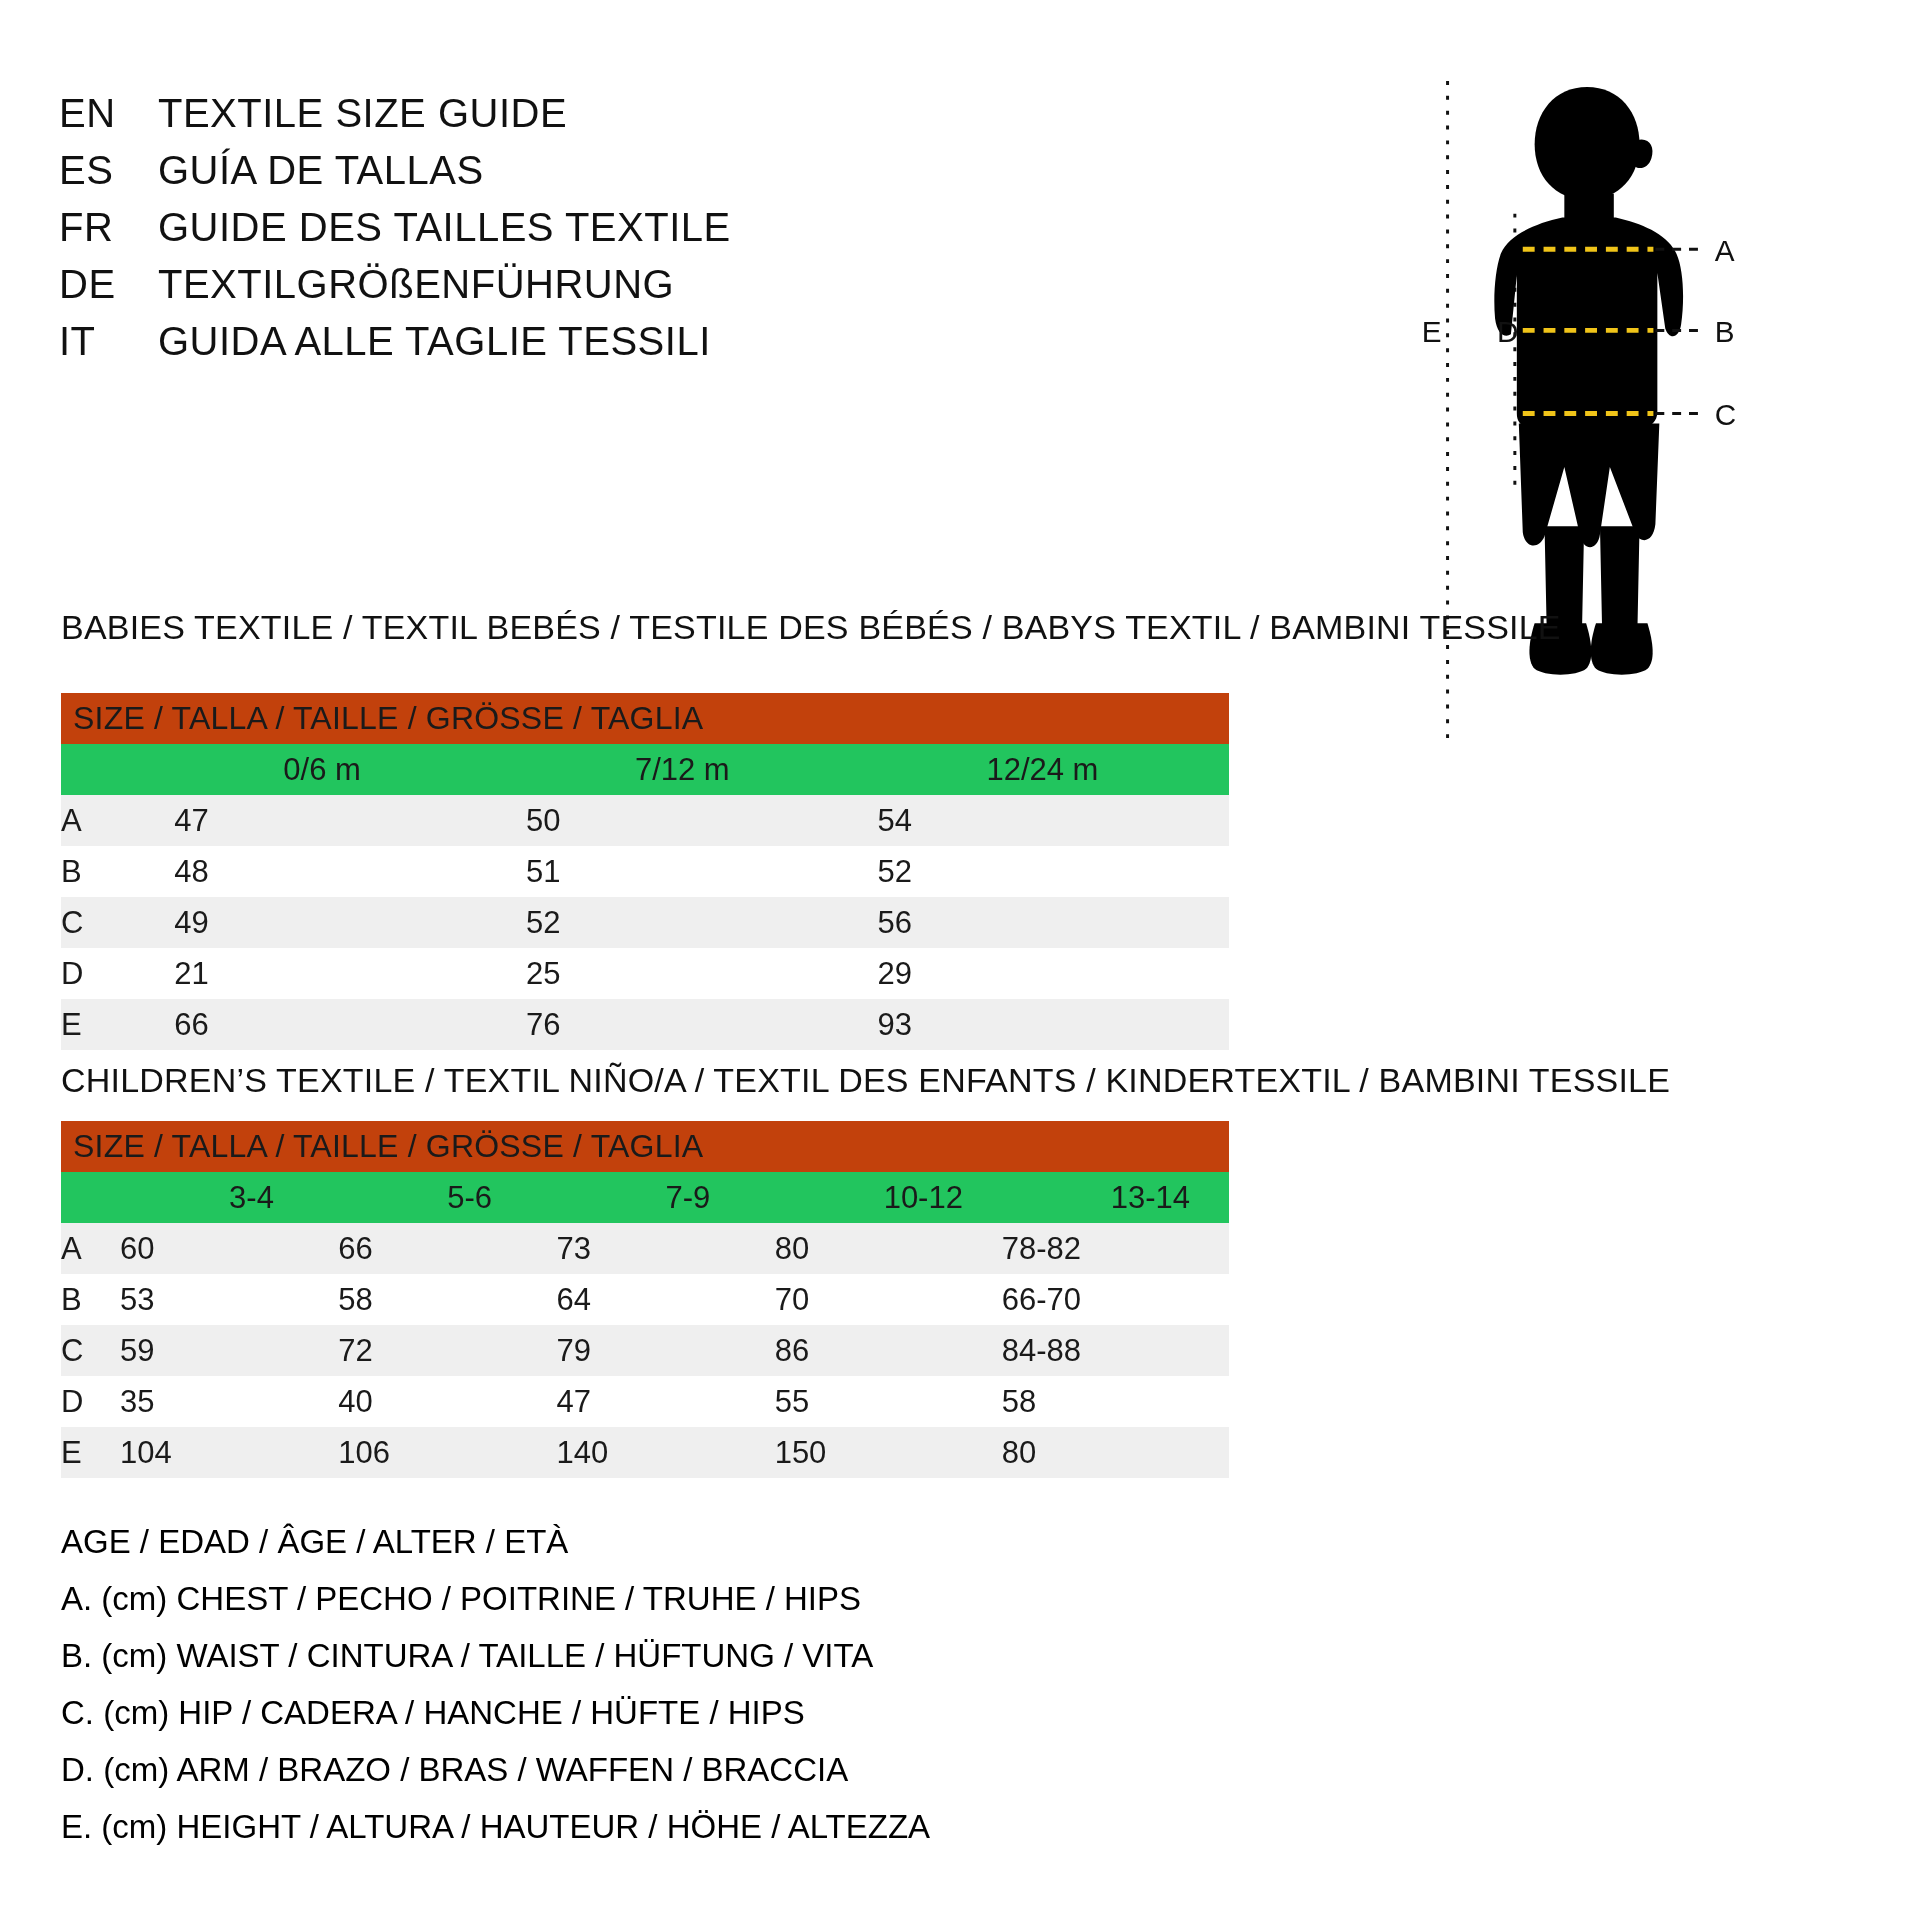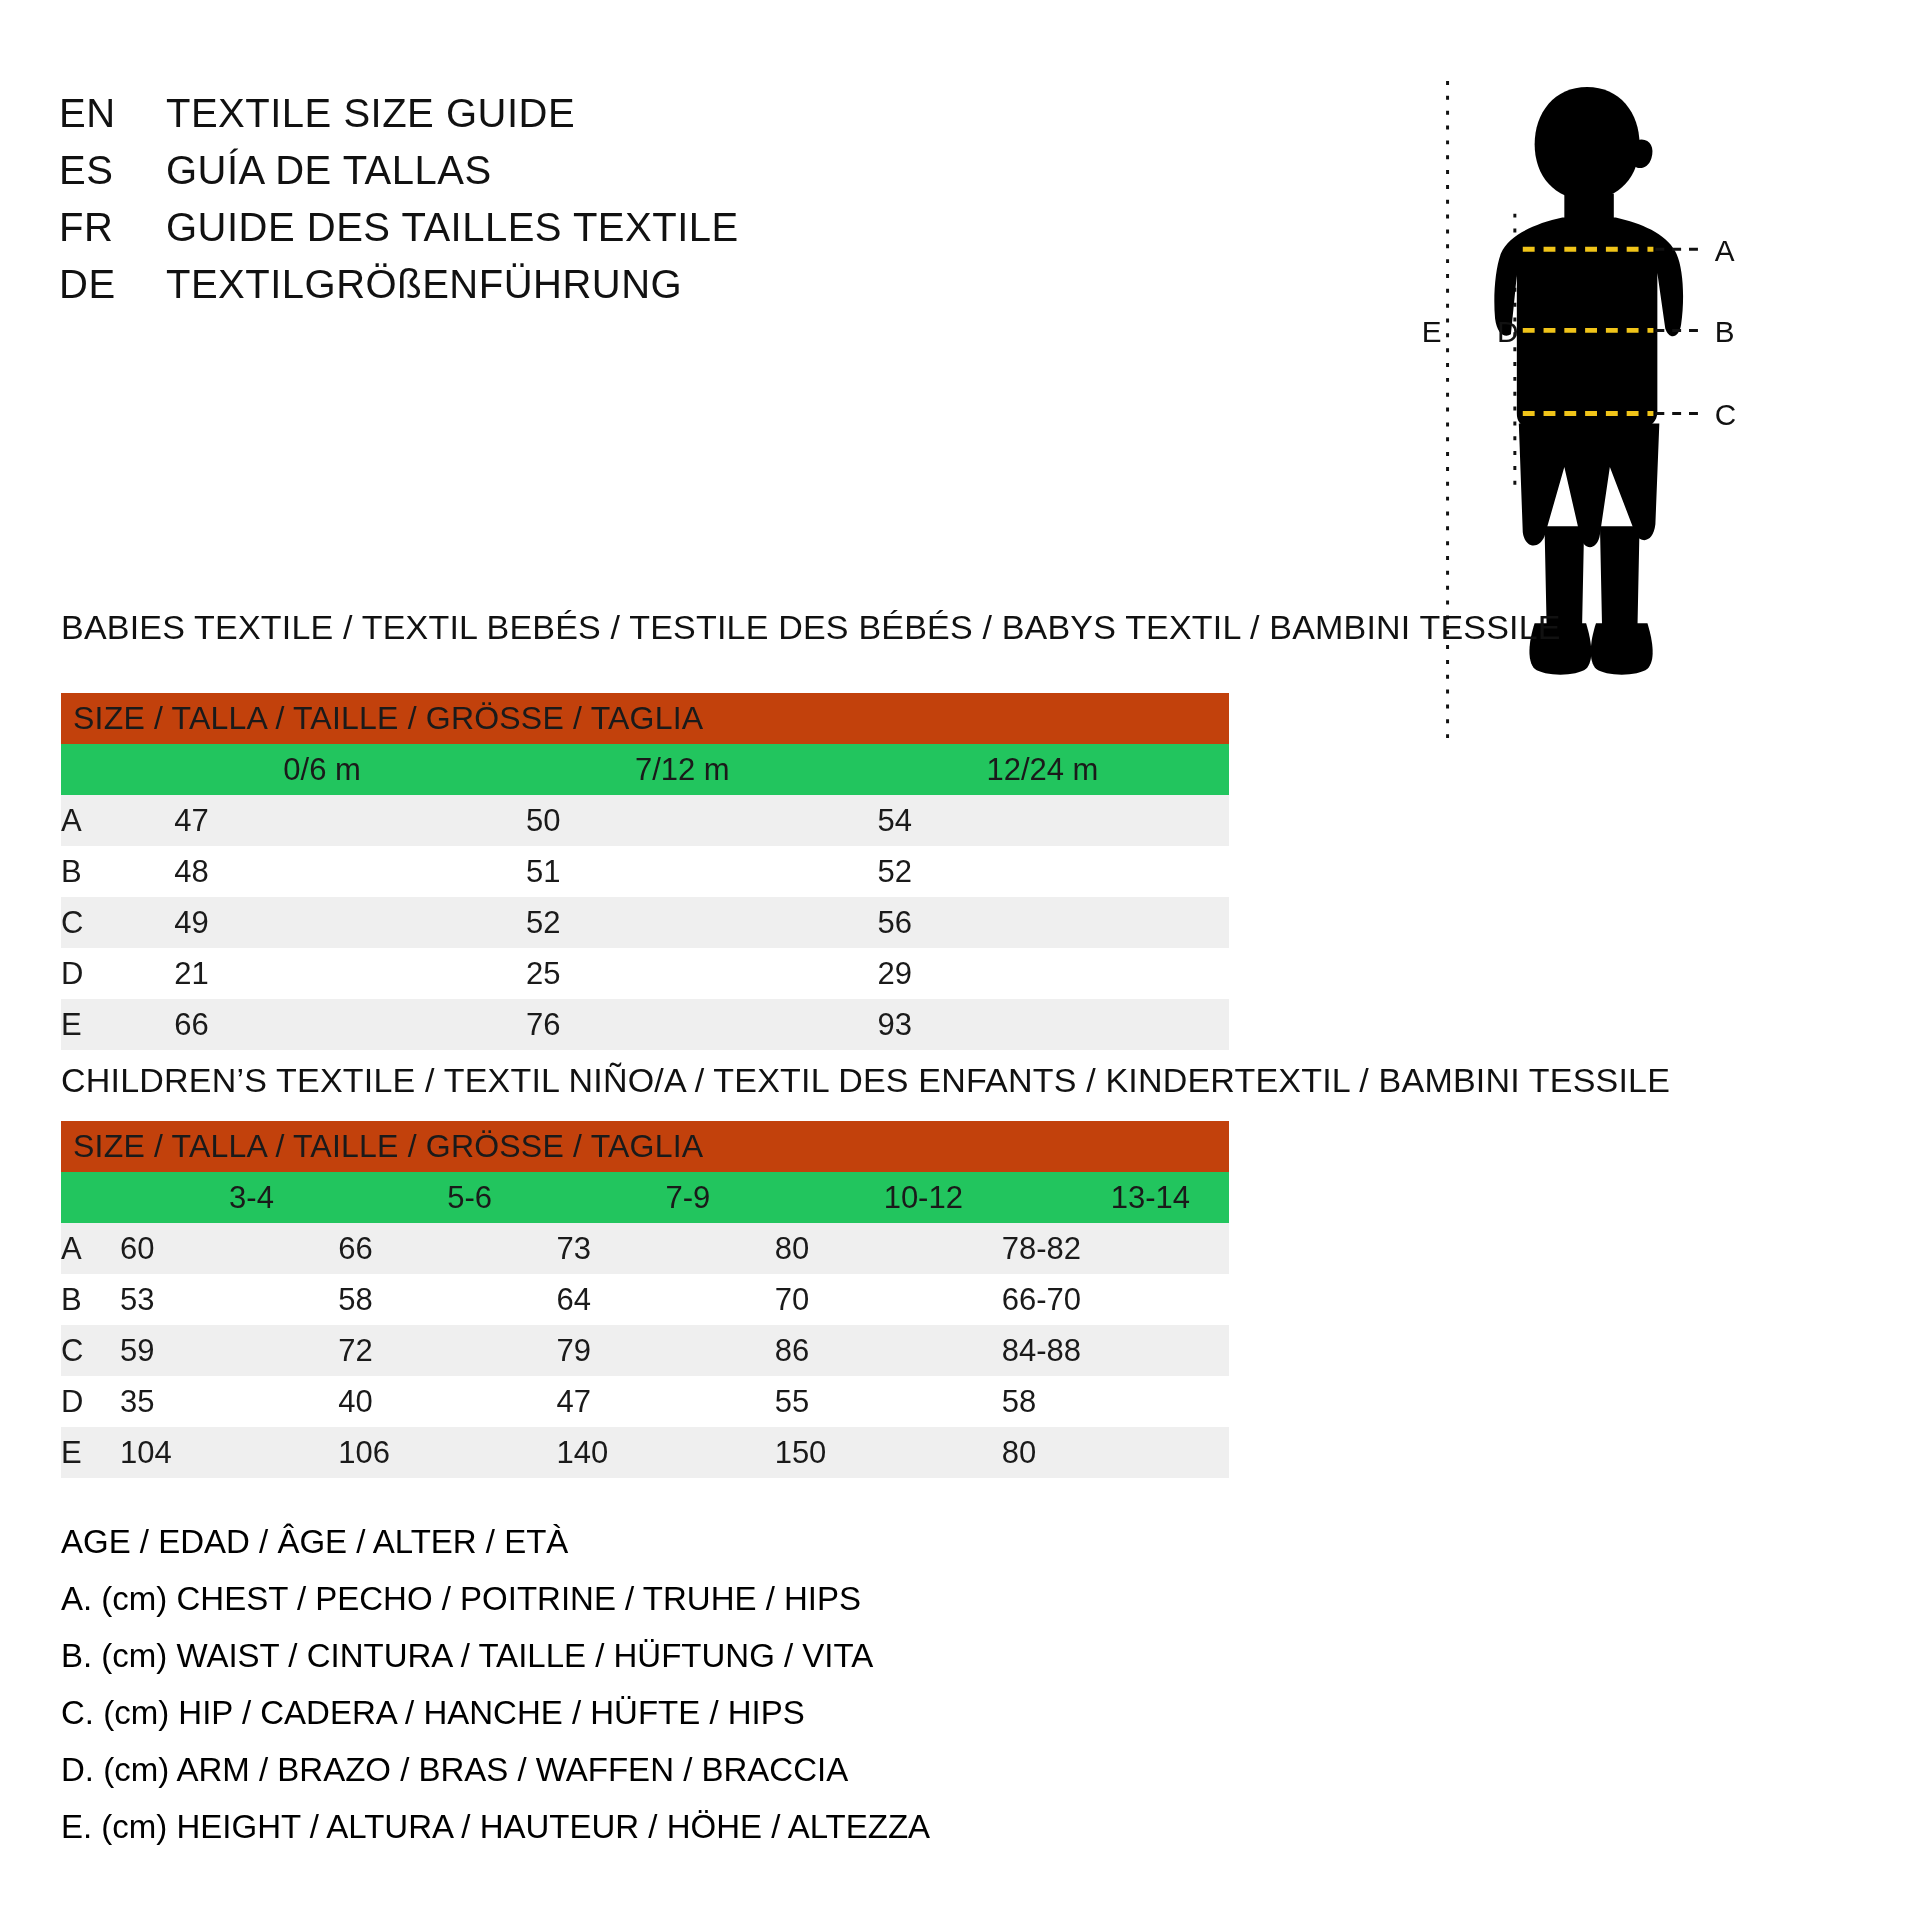--- a/index.html
+++ b/index.html
@@ -36,21 +36,20 @@
     font-size: 40px;
     letter-spacing: 0.5px;
     color: #111;
   }
   .lang-code {
     width: 99px;
     flex: 0 0 99px;
   }
   .lang-text {
     flex: 1 1 auto;
-    margin-left: 8px;
   }
 
   
   .figure-wrap {
     position: absolute;
     left: 1406px;
     top: 69px;
     width: 475px;
     height: 693px;
   }
@@ -143,20 +142,24 @@
       <span class="lang-code">ES</span>
       <span class="lang-text">GUÍA DE TALLAS</span>
     </div>
     <div class="lang-row">
       <span class="lang-code">FR</span>
       <span class="lang-text">GUIDE DES TAILLES TEXTILE</span>
     </div>
     <div class="lang-row">
       <span class="lang-code">DE</span>
       <span class="lang-text">TEXTILGRÖßENFÜHRUNG</span>
+    </div>
+    <div class="lang-row">
+      <span class="lang-code">IT</span>
+      <span class="lang-text">GUIDA ALLE TAGLIE TESSILI</span>
     </div>
   </div>
 
   <div class="figure-wrap">
     <svg class="figure-svg" width="475" height="693" viewBox="0 0 480 700" xmlns="http://www.w3.org/2000/svg">
 
       <line x1="42" y1="12" x2="42" y2="678" stroke="#111" stroke-width="3" stroke-dasharray="4 11"></line>
 
       <line x1="110" y1="146" x2="110" y2="430" stroke="#111" stroke-width="3" stroke-dasharray="4 11"></line>
 

